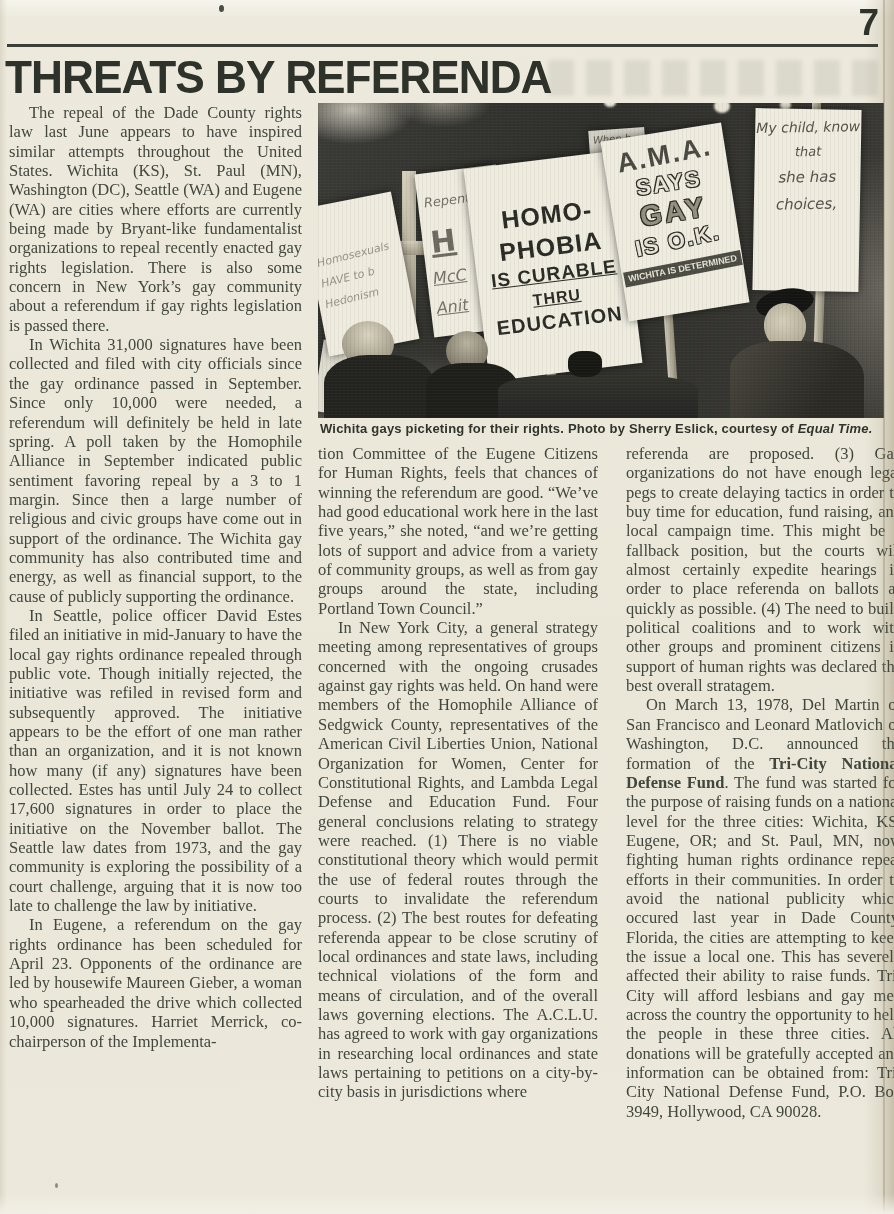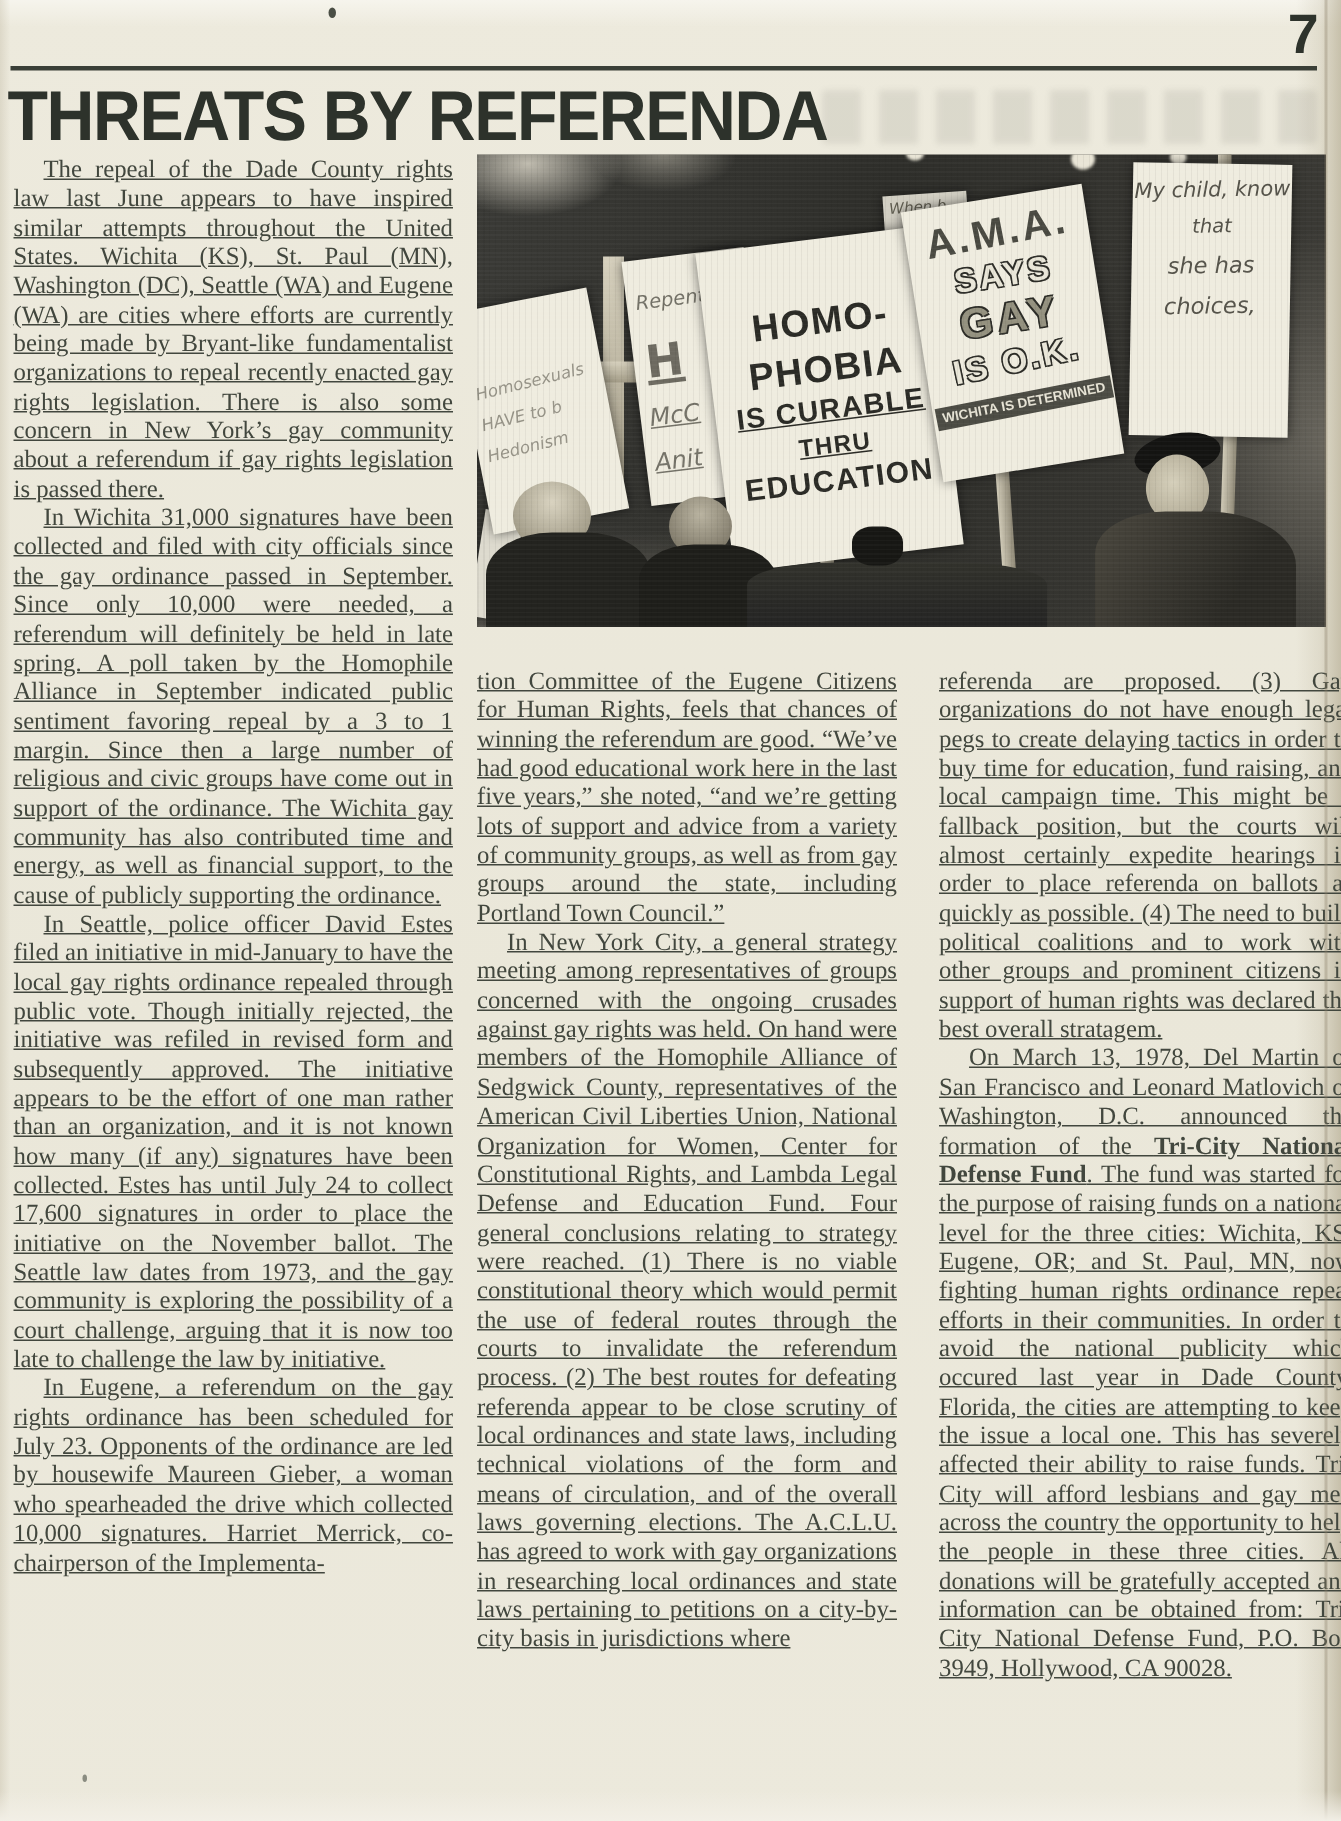--- a/index.html
+++ b/index.html
@@ -21,21 +21,21 @@
     font-weight:bold; font-size:37px; color:#2e332c; letter-spacing:-1px;}
   .top-rule{position:absolute; left:7px; top:44px; width:871px; height:3px; background:#3a3f37;}
   .headline{position:absolute; left:5px; top:49px; font-family:"Liberation Sans", sans-serif;
     font-weight:bold; font-size:47px; letter-spacing:-1px; color:#2d322b;
     transform:scaleX(.94); transform-origin:left top; white-space:nowrap;}
   .ghost{position:absolute; left:548px; top:60px; width:330px; height:36px; opacity:.10; filter:blur(2px);
     background:repeating-linear-gradient(90deg,#4a4a42 0 26px, transparent 26px 38px); border-radius:3px;}
 
   
   .col{position:absolute; font-size:16.5px; line-height:19.35px; text-align:justify; color:#42473e;}
-  .col p{margin:0; padding:0;text-decoration:underline;}
+  .col p{margin:0; padding:0;}
   .col p.indent{text-indent:20px;}
   .col1{left:9px;  top:103px; width:293px; height:1092px;}
   .col2{left:318px; top:444px; width:280px; height:750px;}
   .col3{left:626px; top:444px; width:276px; height:750px;}
 
   
   .photo{position:absolute; left:318px; top:103px; width:566px; height:315px; overflow:hidden;
     background:
       radial-gradient(90px 50px at 6% 2%, rgba(225,220,205,.8), rgba(225,220,205,0) 70%),
       radial-gradient(70px 35px at 22% 0%, rgba(200,195,180,.5), rgba(200,195,180,0) 70%),
@@ -110,21 +110,21 @@
 
   <div class="page-number">7</div>
   <div class="top-rule"></div>
   <div class="headline">THREATS BY REFERENDA</div>
   <div class="ghost"></div>
 
   <div class="col col1">
     <p class="indent">The repeal of the Dade County rights law last June appears to have inspired similar attempts throughout the United States.  Wichita (KS), St. Paul (MN), Washington (DC), Seattle (WA) and Eugene (WA) are cities where efforts are currently being made by Bryant-like fundamentalist organizations to repeal recently enacted gay rights legislation.  There is also some concern in New York’s gay community about a referendum if gay rights legislation is passed there.</p>
     <p class="indent">In Wichita 31,000 signatures have been collected and filed with city officials since the gay ordinance passed in September.  Since only 10,000 were needed, a referendum will definitely be held in late spring.  A poll taken by the Homophile Alliance in September indicated public sentiment favoring repeal by a 3 to 1 margin.  Since then a large number of religious and civic groups have come out in support of the ordinance.  The Wichita gay community has also contributed time and energy, as well as financial support, to the cause of publicly supporting the ordinance.</p>
     <p class="indent">In Seattle, police officer David Estes filed an initiative in mid-January to have the local gay rights ordinance repealed through public vote.  Though initially rejected, the initiative was refiled in revised form and subsequently approved.  The initiative appears to be the effort of one man rather than an organization, and it is not known how many (if any) signatures have been collected.  Estes has until July 24 to collect 17,600 signatures in order to place the initiative on the November ballot.  The Seattle law dates from 1973, and the gay community is exploring the possibility of a court challenge, arguing that it is now too late to challenge the law by initiative.</p>
-    <p class="indent">In Eugene, a referendum on the gay rights ordinance has been scheduled for July 23.  Opponents of the ordinance are led by housewife Maureen Gieber, a woman who spearheaded the drive which collected 10,000 signatures.  Harriet Merrick, co-chairperson of the Implementa-</p>
+    <p class="indent">In Eugene, a referendum on the gay rights ordinance has been scheduled for April 23.  Opponents of the ordinance are led by housewife Maureen Gieber, a woman who spearheaded the drive which collected 10,000 signatures.  Harriet Merrick, co-chairperson of the Implementa-</p>
   </div>
 
   <div class="photo">
     <div class="lightdot" style="left:396px; top:-4px; width:16px; height:14px;"></div>
     <div class="lightdot" style="left:462px; top:-3px; width:11px; height:10px;"></div>
     <div class="lightdot" style="left:286px; top:-5px; width:12px; height:9px;"></div>
 
     <div class="cross-v"></div>
     <div class="cross-h"></div>
 
@@ -179,20 +179,21 @@
     <div class="protester body2"></div>
     <div class="protester midmass"></div>
     <div class="protester glove"></div>
     <div class="protester beret3"></div>
     <div class="protester face3"></div>
     <div class="protester body3"></div>
 
     <div class="grain"></div>
   </div>
 
+  <div class="caption"><span>Wichita gays picketing for their rights. Photo by Sherry Eslick, courtesy of </span><span class="em">Equal Time.</span></div>
 
   <div class="col col2">
     <p>tion Committee of the Eugene Citizens for Human Rights, feels that chances of winning the referendum are good.  “We’ve had good educational work here in the last five years,” she noted, “and we’re getting lots of support and advice from a variety of community groups, as well as from gay groups around the state, including Portland Town Council.”</p>
     <p class="indent">In New York City, a general strategy meeting among representatives of groups concerned with the ongoing crusades against gay rights was held. On hand were members of the Homophile Alliance of Sedgwick County, representatives of the American Civil Liberties Union, National Organization for Women, Center for Constitutional Rights, and Lambda Legal Defense and Education Fund. Four general conclusions relating to strategy were reached.  (1) There is no viable constitutional theory which would permit the use of federal routes through the courts to invalidate the referendum process.  (2) The best routes for defeating referenda appear to be close scrutiny of local ordinances and state laws, including technical violations of the form and means of circulation, and of the overall laws governing elections.  The A.C.L.U. has agreed to work with gay organizations in researching local ordinances and state laws pertaining to petitions on a city-by-city basis in jurisdictions where</p>
   </div>
 
   <div class="col col3">
     <p>referenda are proposed.  (3) Gay organizations do not have enough legal pegs to create delaying tactics in order to buy time for education, fund raising, and local campaign time.  This might be a fallback position, but the courts will almost certainly expedite hearings in order to place referenda on ballots as quickly as possible.  (4) The need to build political coalitions and to work with other groups and prominent citizens in support of human rights was declared the best overall stratagem.</p>
     <p class="indent"><span>On March 13, 1978, Del Martin of San Francisco and Leonard Matlovich of Washington, D.C. announced the formation of the </span><b>Tri-City National Defense Fund</b><span>.  The fund was started for the purpose of raising funds on a national level for the three cities: Wichita, KS; Eugene, OR; and St. Paul, MN, now fighting human rights ordinance repeal efforts in their communities.  In order to avoid the national publicity which occured last year in Dade County, Florida, the cities are attempting to keep the issue a local one.  This has severely affected their ability to raise funds.  Tri-City will afford lesbians and gay men across the country the opportunity to help the people in these three cities.  All donations will be gratefully accepted and information can be obtained from: Tri-City National Defense Fund, P.O. Box 3949, Hollywood, CA  90028.</span></p>
   </div>

